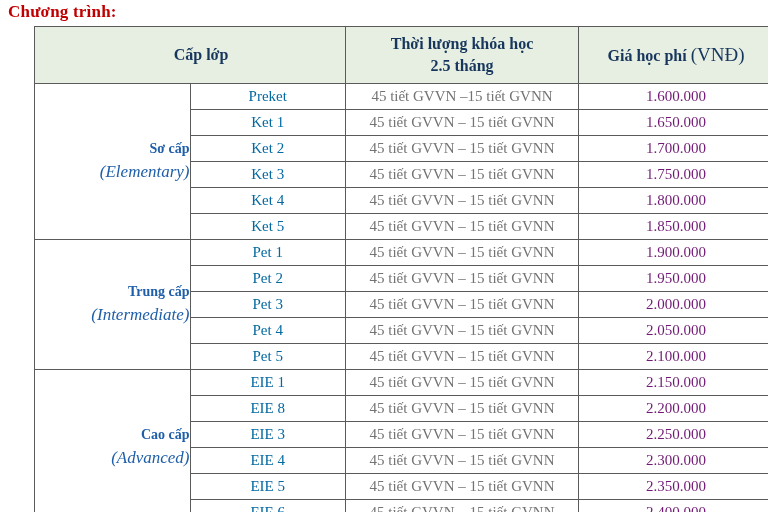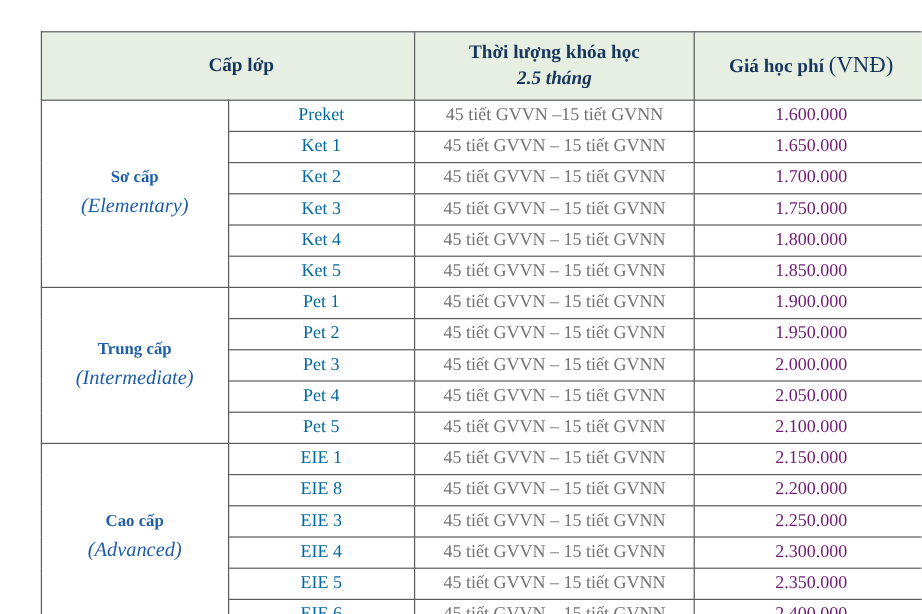--- a/index.html
+++ b/index.html
@@ -51,25 +51,25 @@
     height: 56px;
     line-height: 1.35;
   }
   thead th.col-level { width: 288px; padding-left: 22px; }
   thead th.col-dur   { width: 232px; }
   thead th.col-fee   { width: 194px; }
   .unit {
     font-weight: normal;
     font-size: 19px;
   }
-  .dur-line2 { display: block; font-style: italic; }
+  .dur-line2 { display: block; }
 
   td.group {
     width: 186px;
-    text-align: center;
+    text-align: right;
     color: #1f5fa9;
     font-weight: bold;
     font-size: 14px;
     line-height: 1.5;
   }
   td.group .vi { display: block; }
   td.group .en {
     display: block;
     font-style: italic;
     font-size: 17px;
@@ -101,20 +101,21 @@
     font-weight: bold;
     overflow: hidden;
     height: 10px;
   }
 </style>
 </head>
 <body>
 
 <div class="page">
 
+  <div class="heading">Chương trình:</div>
 
   <table class="price-table">
     <thead>
       <tr>
         <th class="col-level" colspan="2">Cấp lớp</th>
         <th class="col-dur">
           <span>Thời lượng khóa học</span>
           <span class="dur-line2">2.5 tháng</span>
         </th>
         <th class="col-fee">

